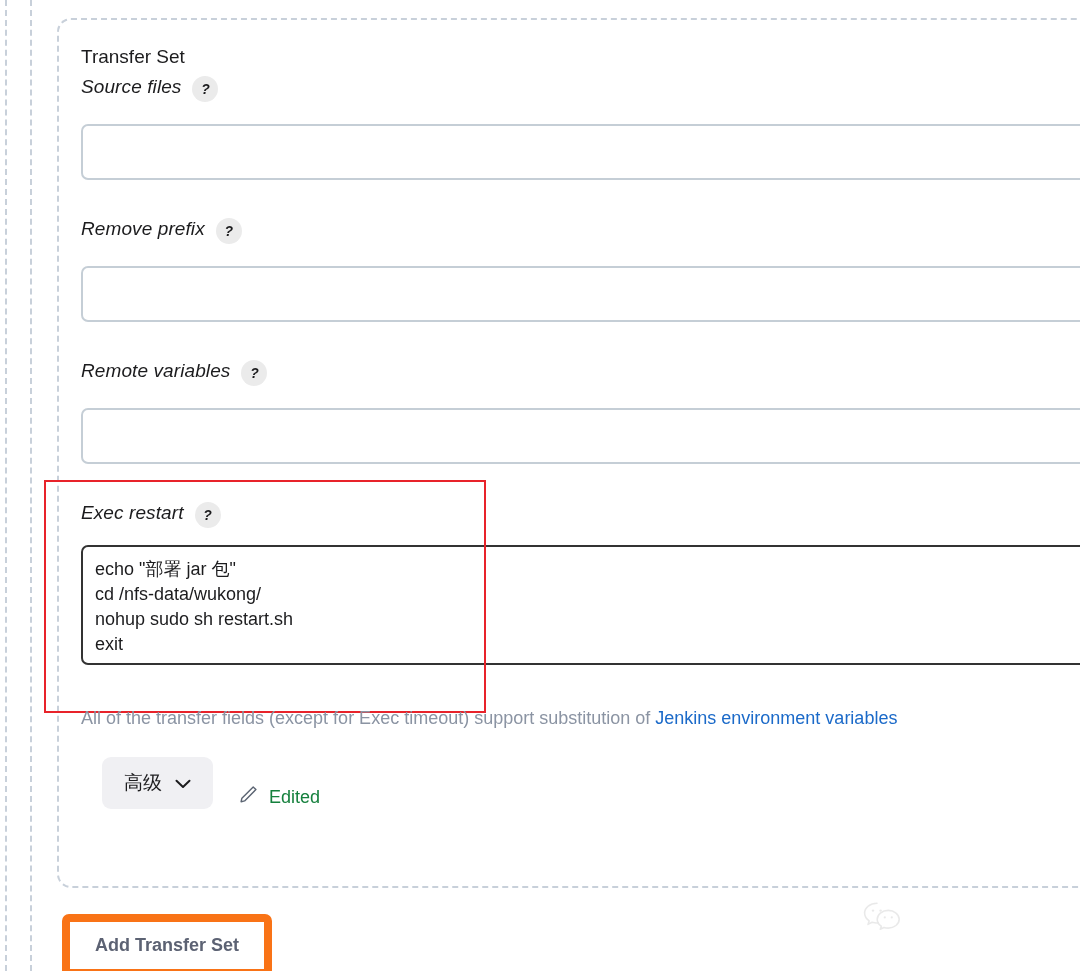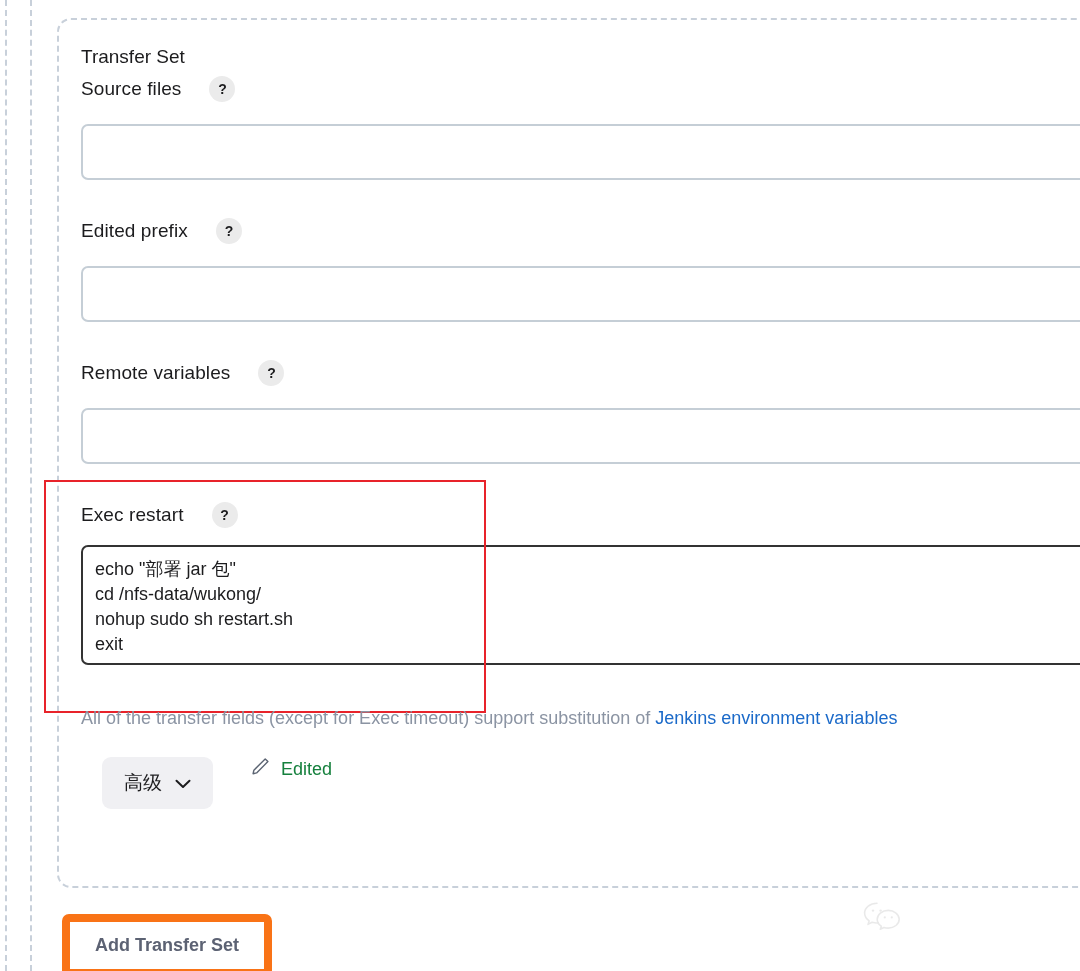--- a/index.html
+++ b/index.html
@@ -39,23 +39,24 @@
     border: 2px dashed #c8d0da;
     border-radius: 14px;
     background: transparent;
   }
 
   
   .field { position: absolute; left: 81px; }
 
   .field-label-row {
     display: flex;
-    align-items: center;
-    gap: 28px;
+    align-items: flex-start;
+    gap: 11px;
     white-space: nowrap;
+    font-style: italic;
   }
   .field-label {
     font-size: 19px;
     color: #1c1c1e;
     letter-spacing: .1px;
   }
   .help-badge {
     width: 26px; height: 26px;
     border-radius: 50%;
     background: #ebebeb;
@@ -132,22 +133,22 @@
     font-weight: normal;
     text-decoration: none;
   }
 
   
   .advanced-row {
     position: absolute;
     left: 81px;
     top: 757px;
     display: flex;
-    align-items: flex-start;
-    gap: 38px;
+    align-items: flex-end;
+    gap: 26px;
     padding-left: 21px;
   }
   .advanced-button {
     display: flex;
     align-items: center;
     gap: 13px;
     background: #f0f0f3;
     border: none;
     border-radius: 9px;
     padding: 13px 22px;
@@ -215,21 +216,21 @@
   <div class="field" style="top:76px">
     <div class="field-label-row">
       <span class="field-label">Source files</span>
       <span class="help-badge">?</span>
     </div>
   </div>
   <input class="text-input" style="top: 124px;" type="text" placeholder="">
 
   <div class="field" style="top:218px">
     <div class="field-label-row">
-      <span class="field-label">Edited prefix</span>
+      <span class="field-label">Remove prefix</span>
       <span class="help-badge">?</span>
     </div>
   </div>
   <input class="text-input" style="top: 266px;" type="text" placeholder="">
 
   <div class="field" style="top:360px">
     <div class="field-label-row">
       <span class="field-label">Remote variables</span>
       <span class="help-badge">?</span>
     </div>

